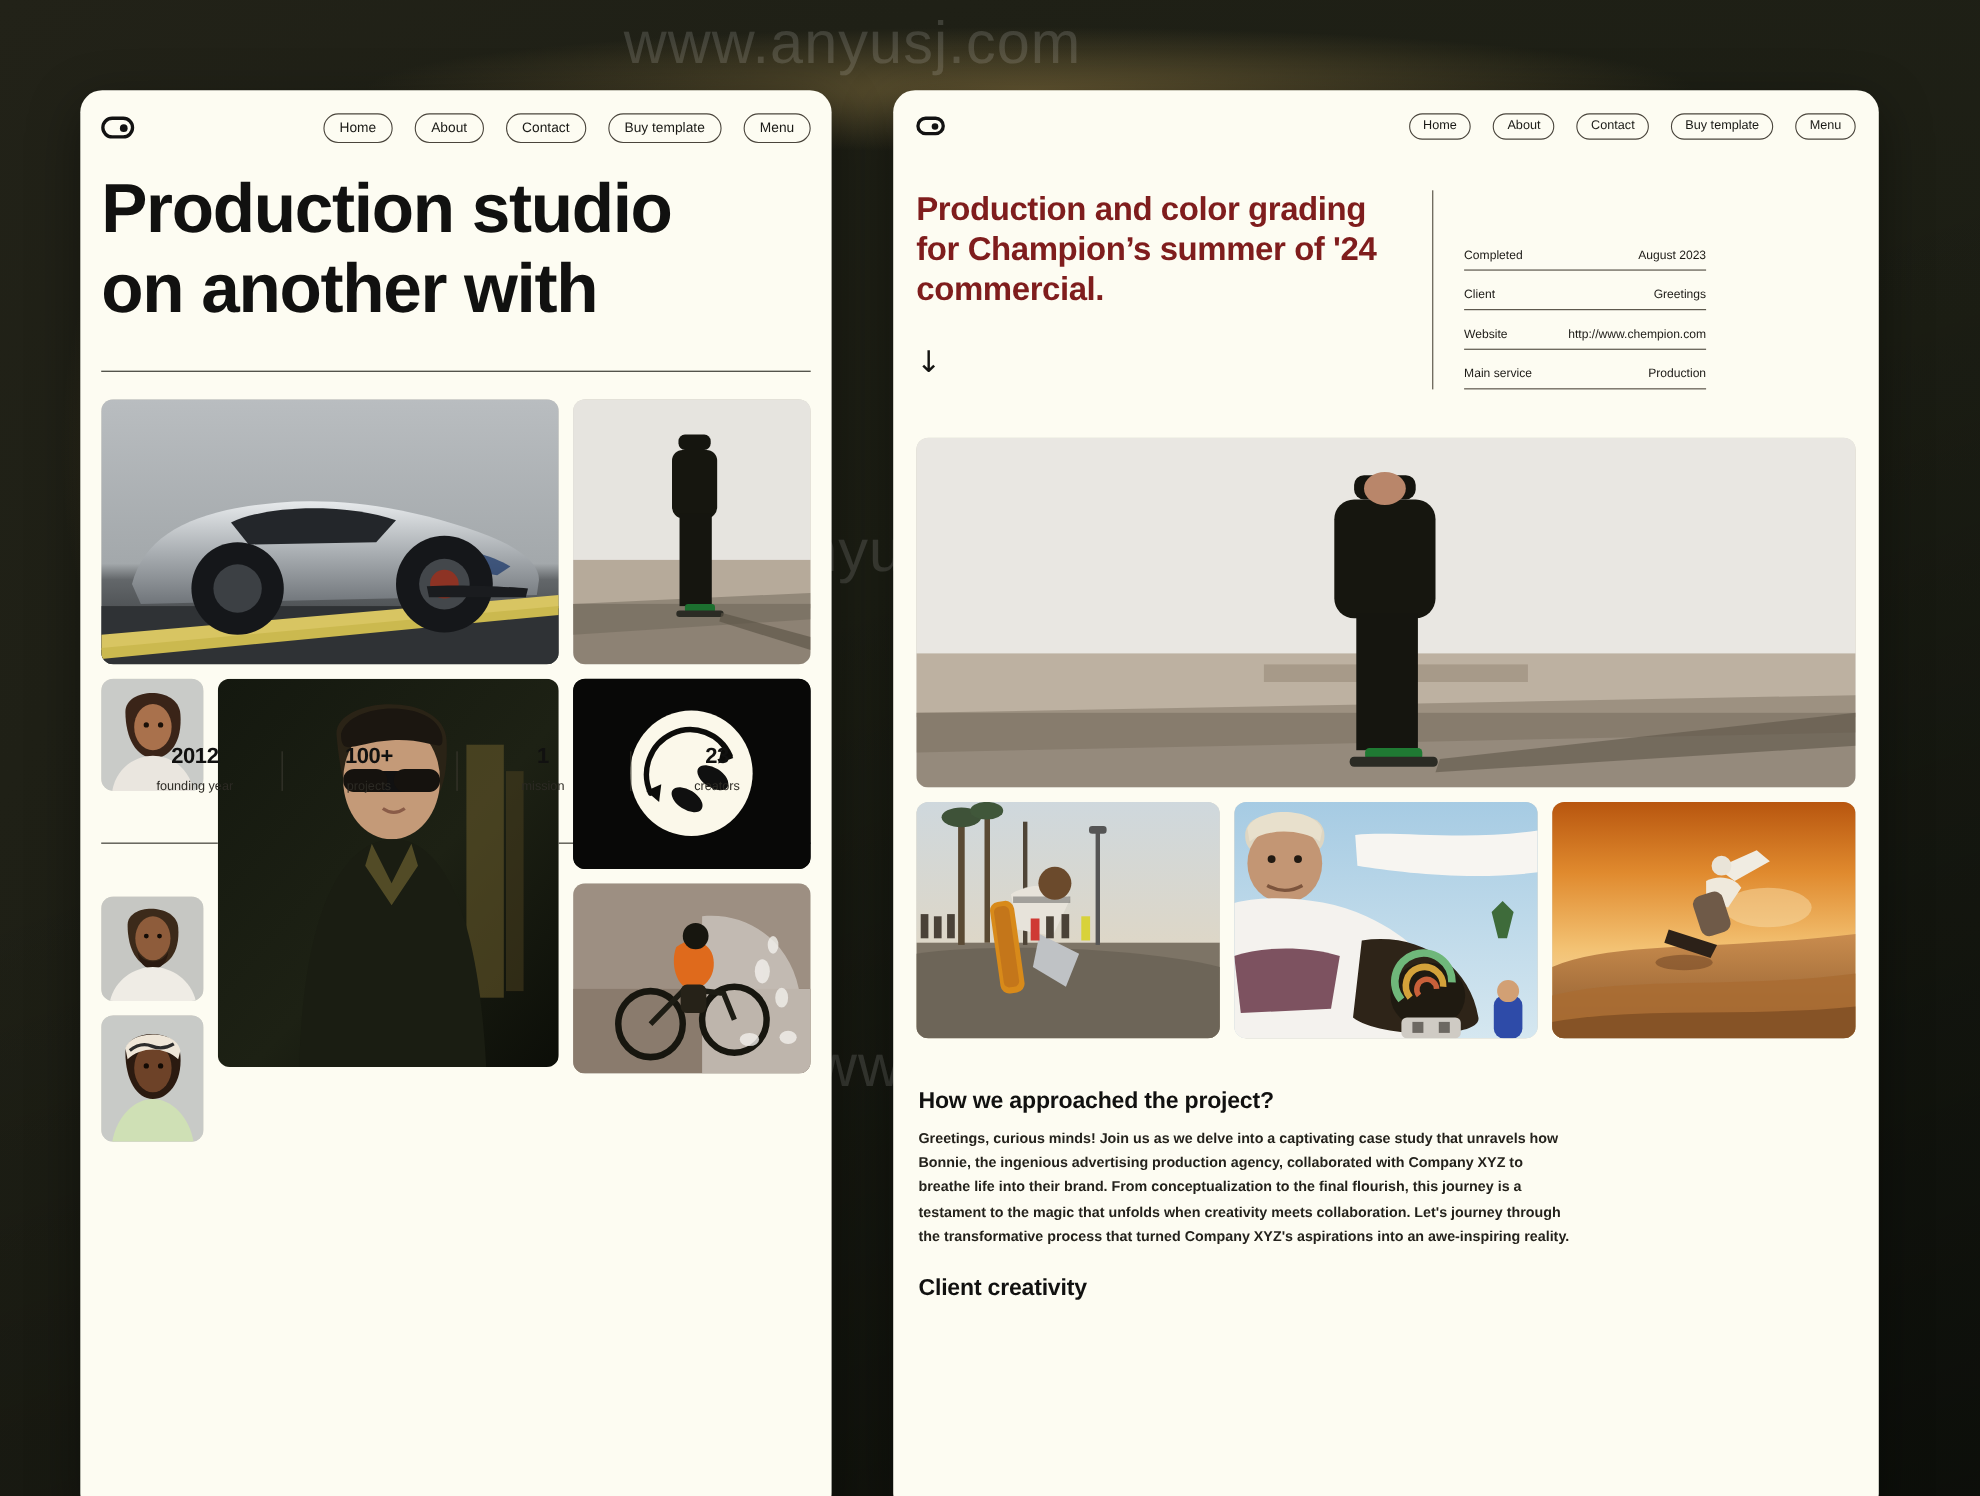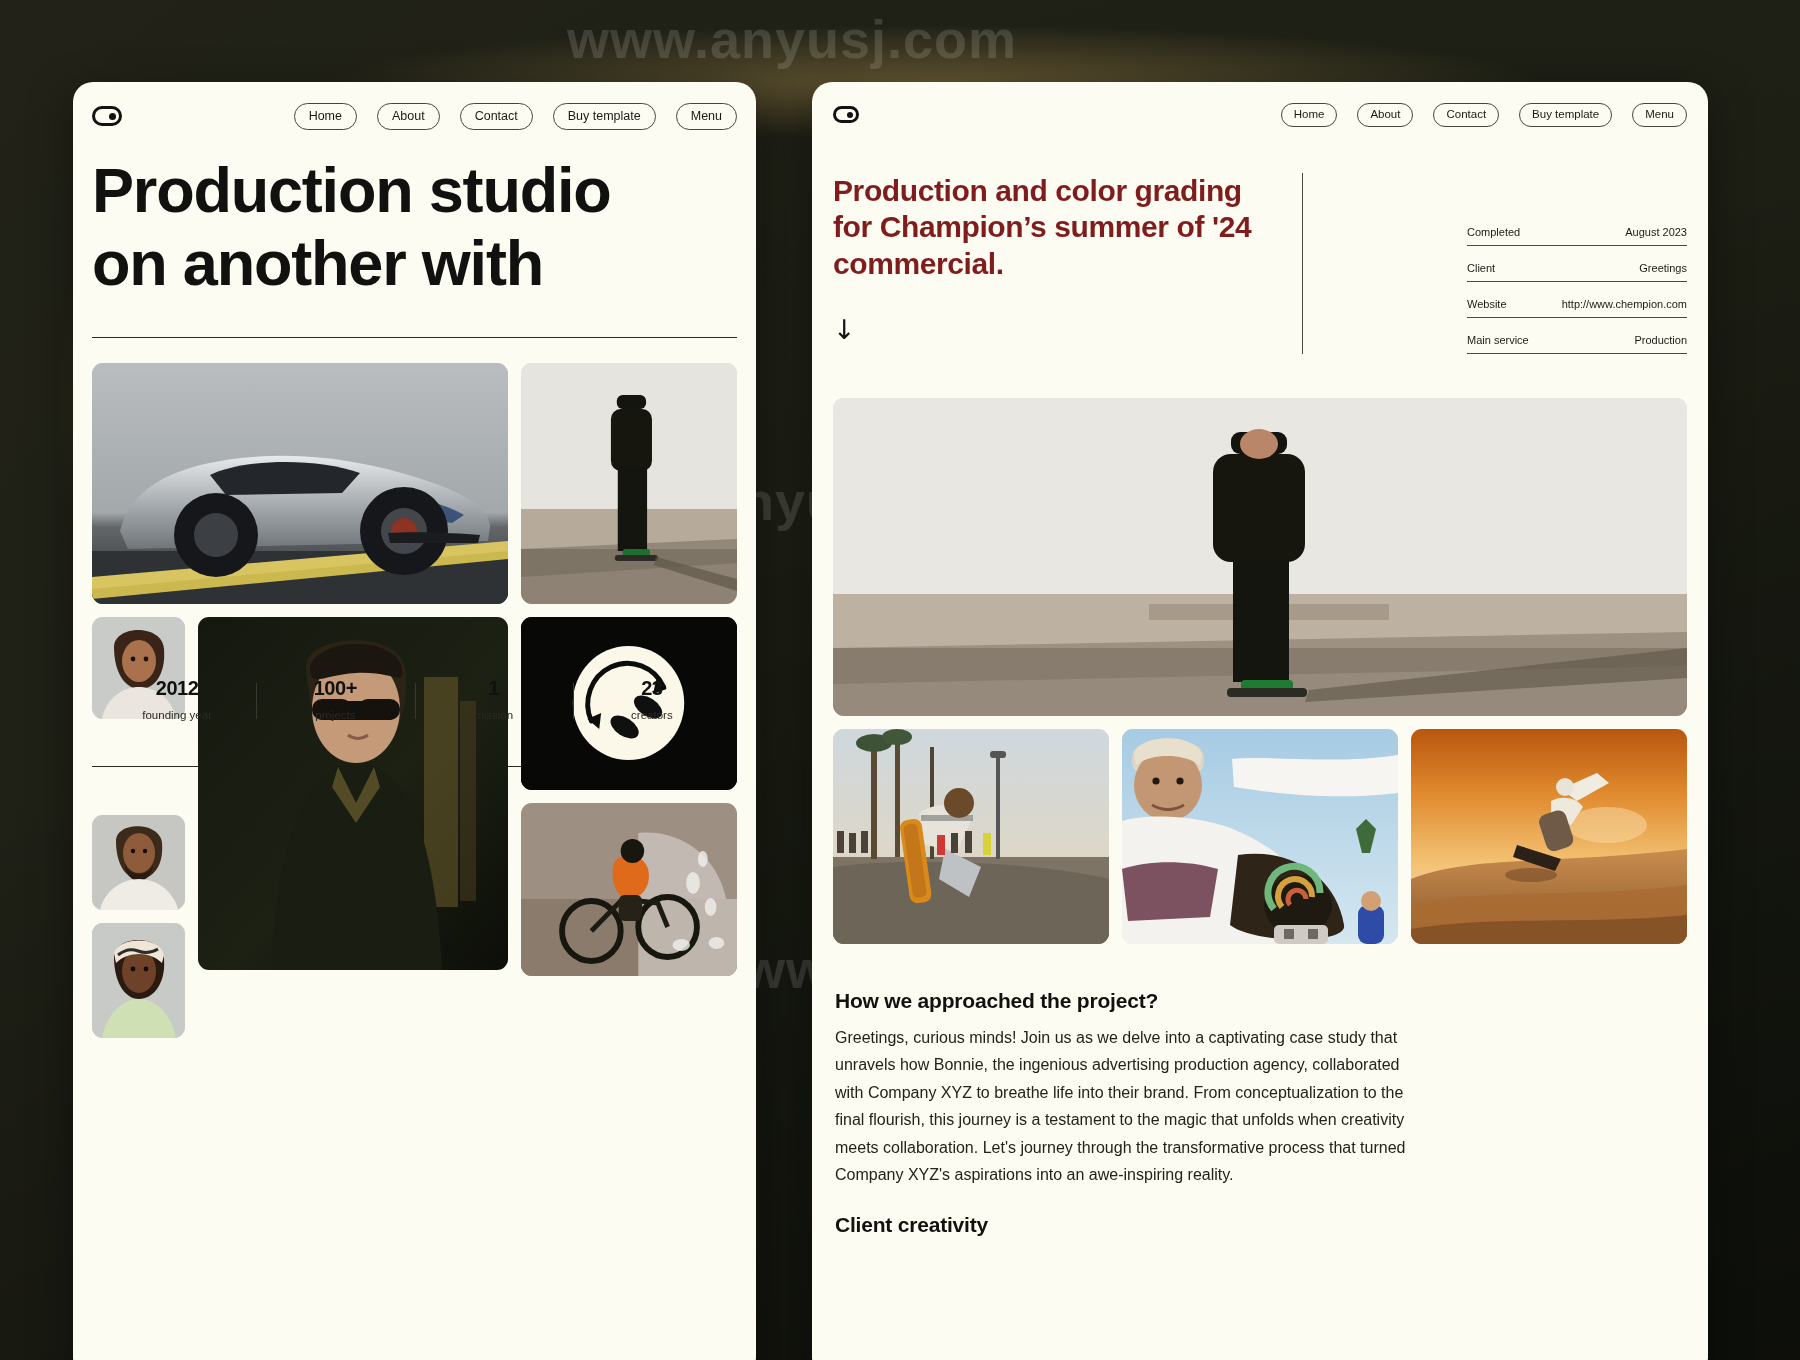--- a/index.html
+++ b/index.html
@@ -16,21 +16,21 @@
       radial-gradient(closest-side at 52% 6%, rgba(150,126,70,.55) 0%, rgba(60,55,32,0) 70%),
       radial-gradient(ellipse at 88% 96%, rgba(22,26,18,1) 0%, rgba(28,30,20,1) 55%, rgba(34,34,24,1) 100%),
       linear-gradient(118deg,#3c3320 0%,#2d2b1c 30%,#23251a 62%,#191c14 100%);
   }
   .bg::after{
     content:"";position:absolute;inset:0;
     background:linear-gradient(160deg, rgba(0,0,0,0) 40%, rgba(0,0,0,.45) 100%);
   }
   .watermark{
     position:absolute;color:rgba(255,255,255,.14);
-    font-size:54px;font-weight:700;letter-spacing:1px;
+    font-size:54px;font-weight:400;letter-spacing:1px;
     white-space:nowrap;pointer-events:none;user-select:none;
     font-family:"Liberation Sans", sans-serif;
   }
   .wm1{left:567px;top:8px}
   .wm2{left:567px;top:470px}
   .wm3{left:700px;top:938px}
 
   
   .panel{
     position:absolute;background:#fdfcf2;border-radius:20px;overflow:hidden;
@@ -81,41 +81,41 @@
   .rule-bottom{height:1px;background:#2b2b24;margin:45px 0 0 0}
 
   
   .pr-inner{padding:21px 21px 0 21px;height:100%;display:flex;flex-direction:column}
   .pr-head{display:flex;margin-top:46px}
   .pr-title{
     font-size:30px;line-height:1.22;font-weight:700;color:#7f1d1d;
     letter-spacing:-.4px;width:455px;flex:0 0 455px;
   }
   .pr-meta-wrap{
-    flex:1;display:flex;justify-content:flex-end;border-left:1px solid #504a3e;
+    flex:1;display:flex;justify-content:flex-start;border-left:1px solid #504a3e;
     padding-left:28px;margin-left:14px;
   }
   .meta-table{width:100%;max-width:220px;align-self:flex-start;margin-top:53px}
   .meta-row{
     display:flex;justify-content:space-between;align-items:baseline;
     border-bottom:1px solid #4d473c;padding:0 0 7px 0;margin-top:16px;
   }
   .meta-row:first-child{margin-top:0}
   .meta-k{font-size:11px;color:#1c1a16}
   .meta-v{font-size:11px;color:#1c1a16;text-align:right}
   .arrow{font-size:27px;color:#141412;line-height:1;margin-top:34px;font-family:"DejaVu Sans",sans-serif}
 
   .hero-shot{margin-top:44px;border-radius:11px;overflow:hidden;height:318px}
   .thumbs{margin-top:13px;display:flex;gap:13px;height:215px}
   .thumbs .ph{flex:1}
 
   .approach{margin-top:45px;padding:0 2px}
   .h2{font-size:21px;font-weight:700;color:#111110;letter-spacing:-.2px}
   .body-copy{
-    font-size:16px;line-height:1.72;color:#24221c;margin-top:11px;max-width:595px;
+    font-size:13px;line-height:1.72;color:#24221c;margin-top:11px;max-width:595px;font-weight:bold;
   }
   .h2b{margin-top:24px}
 </style>
 </head>
 <body>
 
 <div class="bg"></div>
 
 <div class="watermark wm1">www.anyusj.com</div>
 <div class="watermark wm2">www.anyusj.com</div>

